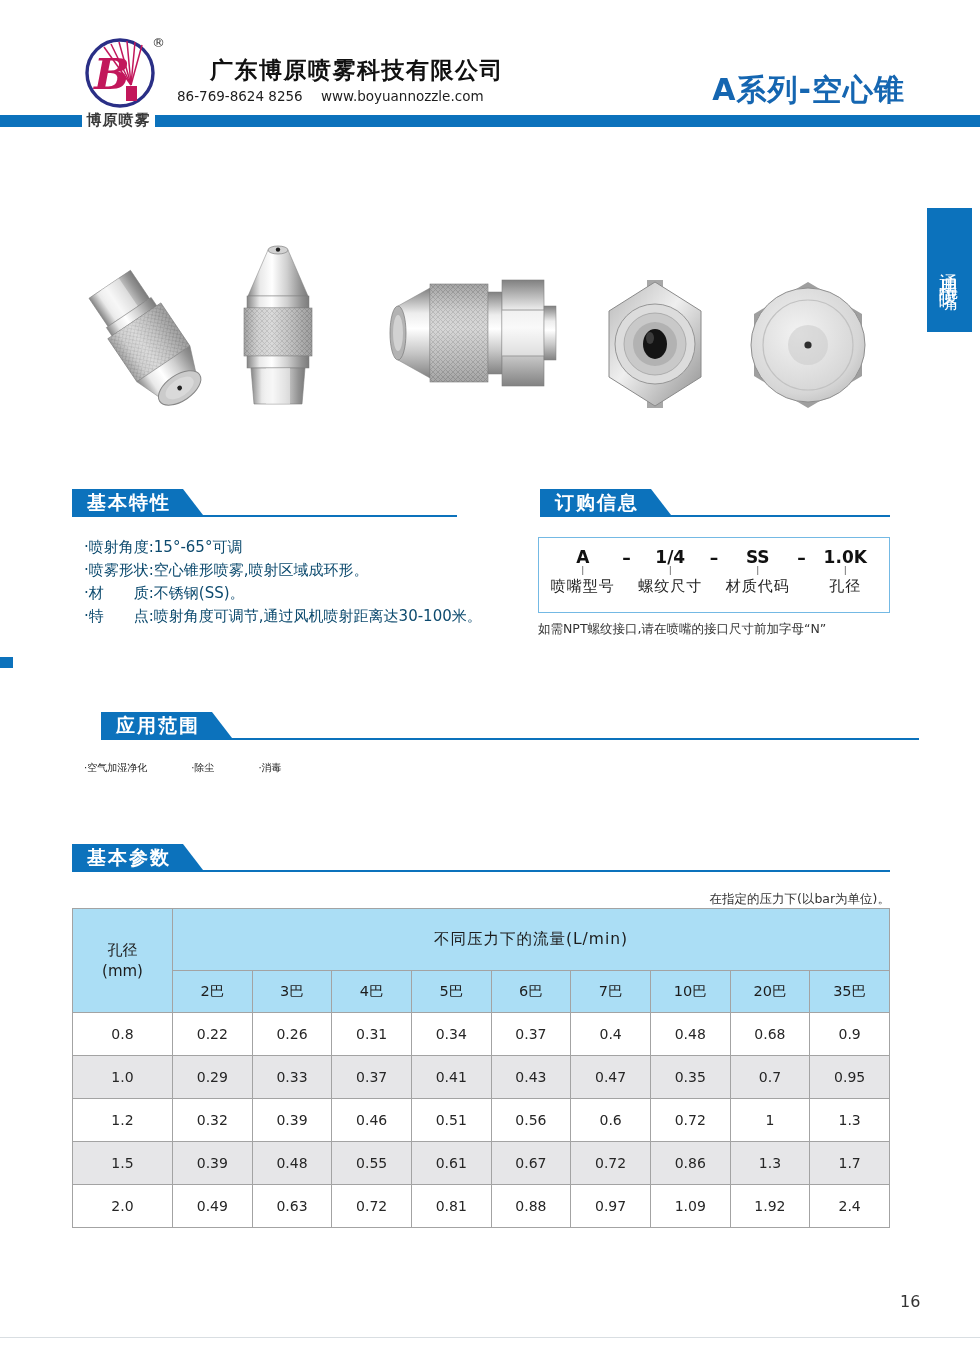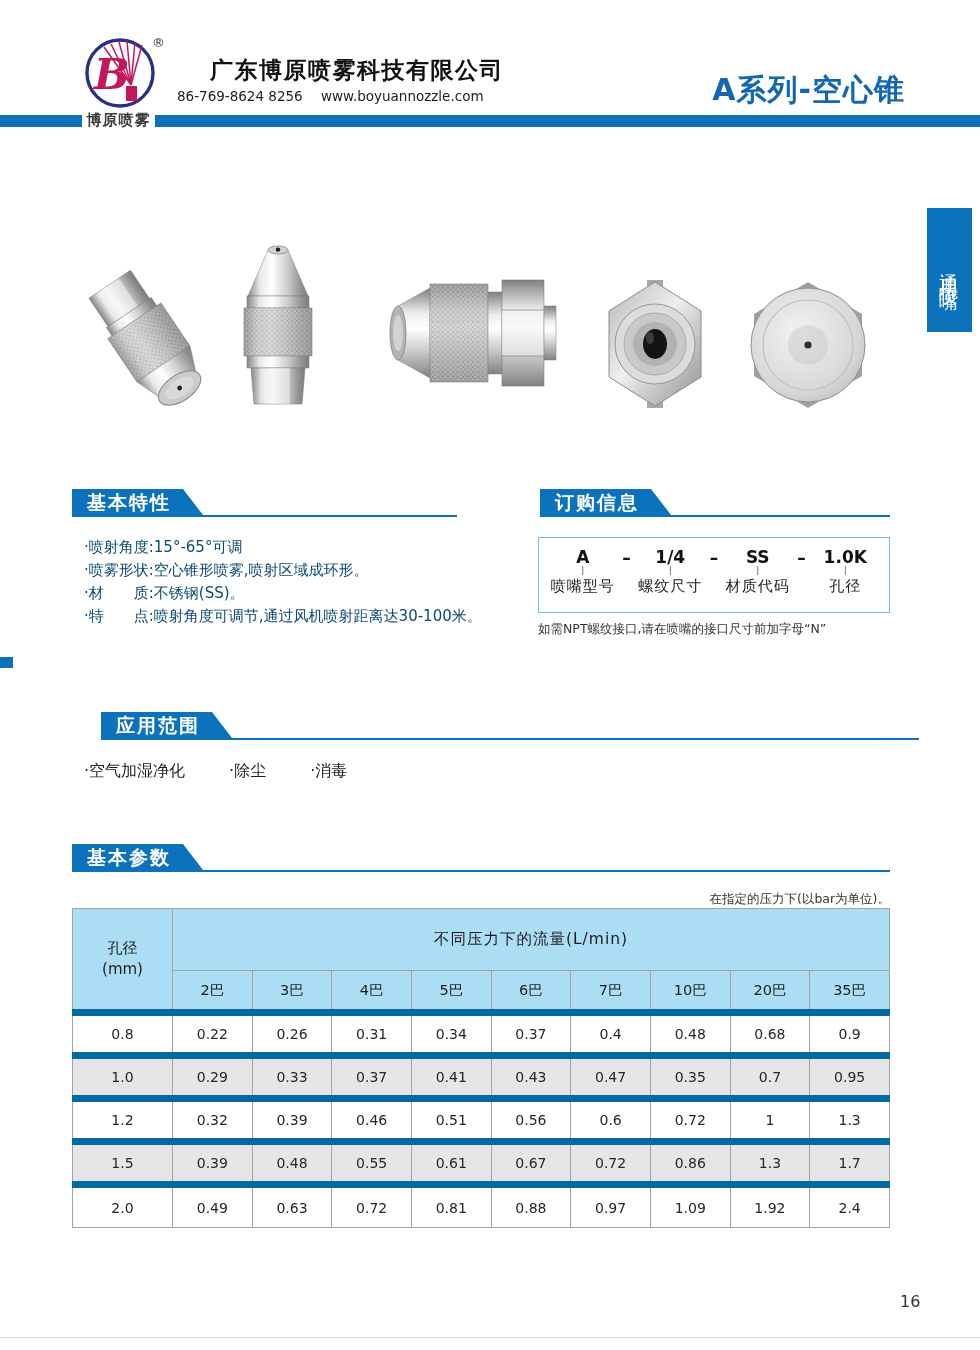--- a/index.html
+++ b/index.html
@@ -44,34 +44,34 @@
   .order-box{position:absolute;left:538px;top:537px;width:352px;height:76px;border:1px solid #74B9E4;background:#fff;}
   .order-grid{position:relative;display:grid;grid-template-columns:repeat(4,1fr);height:100%;padding-top:10px;}
   .order-col{text-align:center;}
   .order-code{font-size:17px;font-weight:bold;color:#111;line-height:18px;}
   .order-tick{font-size:9px;color:#555;line-height:9px;}
   .order-label{font-size:15px;color:#222;line-height:22px;letter-spacing:1px;white-space:nowrap;}
   .order-dash{position:absolute;top:10px;font-size:17px;font-weight:bold;color:#111;transform:translateX(-50%);}
   .order-note{position:absolute;left:538px;top:621px;font-size:12.5px;color:#333;white-space:nowrap;}
 
   
-  .app-list{position:absolute;left:84px;top:761px;font-size:16px;color:#1e1e1e;white-space:nowrap;}
+  .app-list{position:absolute;left:84px;top:761px;font-size:10px;color:#1e1e1e;white-space:nowrap;}
   .app-item{margin-right:44px;}
 
   
   .pressure-note{position:absolute;left:500px;top:891px;width:390px;text-align:right;font-size:12.5px;color:#333;white-space:nowrap;}
   .tbl-wrap{position:absolute;left:72px;top:908px;width:818px;}
   table.params{width:100%;border-collapse:collapse;table-layout:fixed;}
   table.params th,table.params td{border:1px solid #a3a3a3;text-align:center;vertical-align:middle;color:#1c1c1c;}
   table.params th{background:var(--hdr-blue);font-weight:normal;}
   th.corner{width:100px;font-size:15px;line-height:21px;}
   th.span-h{height:62px;font-size:15.5px;border-bottom-color:#e6f4fc;letter-spacing:1px;}
   tr.pressures th{height:42px;font-size:14.5px;border-top-color:#e6f4fc;}
   table.params tbody td{height:43px;font-size:14px;background:#fff;color:#262626;}
-  table.params tbody tr{border-top:7px solid #0369a1;border-bottom:1px solid #5f5f5f;margin-left:41px;}
+  table.params tbody tr{border-top:1px solid #0369a1;border-bottom:1px solid #5f5f5f;margin-left:41px;}
   table.params thead{border-top:1px solid #5f5f5f;border-bottom:1px solid #5f5f5f;}
   table.params tbody tr.alt td{background:var(--alt-gray);}
   td.ap{font-size:14px;}
 
   
   .page-number{position:absolute;left:900px;top:1292px;width:40px;font-size:16px;color:#333;}
   .bottom-line{position:absolute;left:0;top:1337px;width:980px;height:1px;background:#d9dee2;}
 
   
   .photo{position:absolute;}

